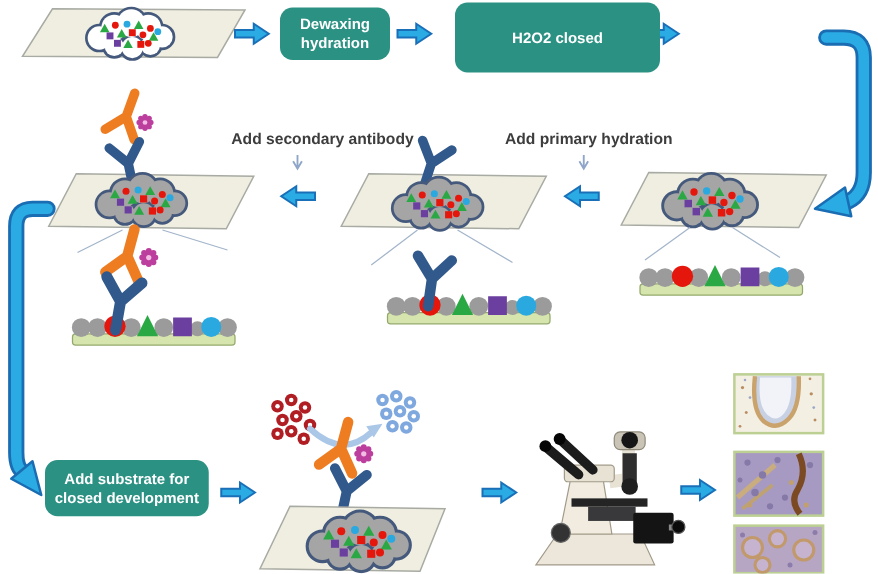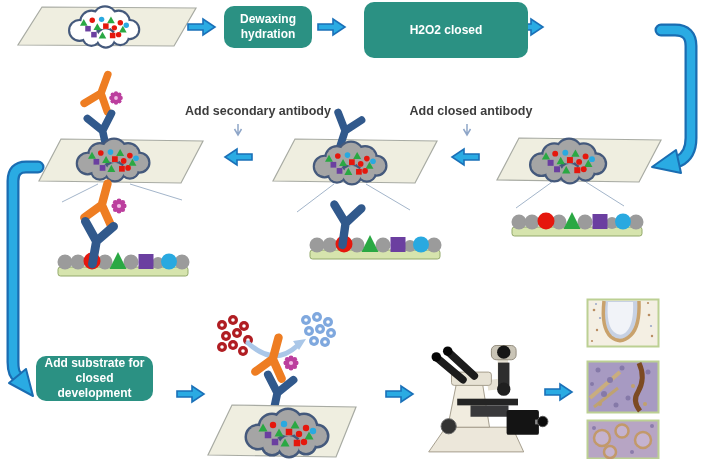--- a/index.html
+++ b/index.html
@@ -274,21 +274,21 @@
   </g>
 </svg>
 
 <div class="btn" style="left:224px;top:6px;width:88px;height:42px">
   <span>Dewaxing</span>
   <span>hydration</span>
 </div>
 <div class="btn" style="left:364px;top:2px;width:164px;height:56px">
   <span>H2O2 closed</span>
 </div>
-<div class="btn" style="left:36px;top:356px;width:117px;height:45px">
+<div class="btn" style="left:36px;top:368px;width:131px;height:45px">
   <span>Add substrate for</span>
   <span>closed development</span>
 </div>
 
 <div class="flow-label" style="left:182px;top:104px;width:152px">Add secondary antibody</div>
-<div class="flow-label" style="left:400px;top:104px;width:142px">Add closed antibody</div>
+<div class="flow-label" style="left:400px;top:104px;width:142px">Add primary hydration</div>
 
 </div>
 
 </body></html>

